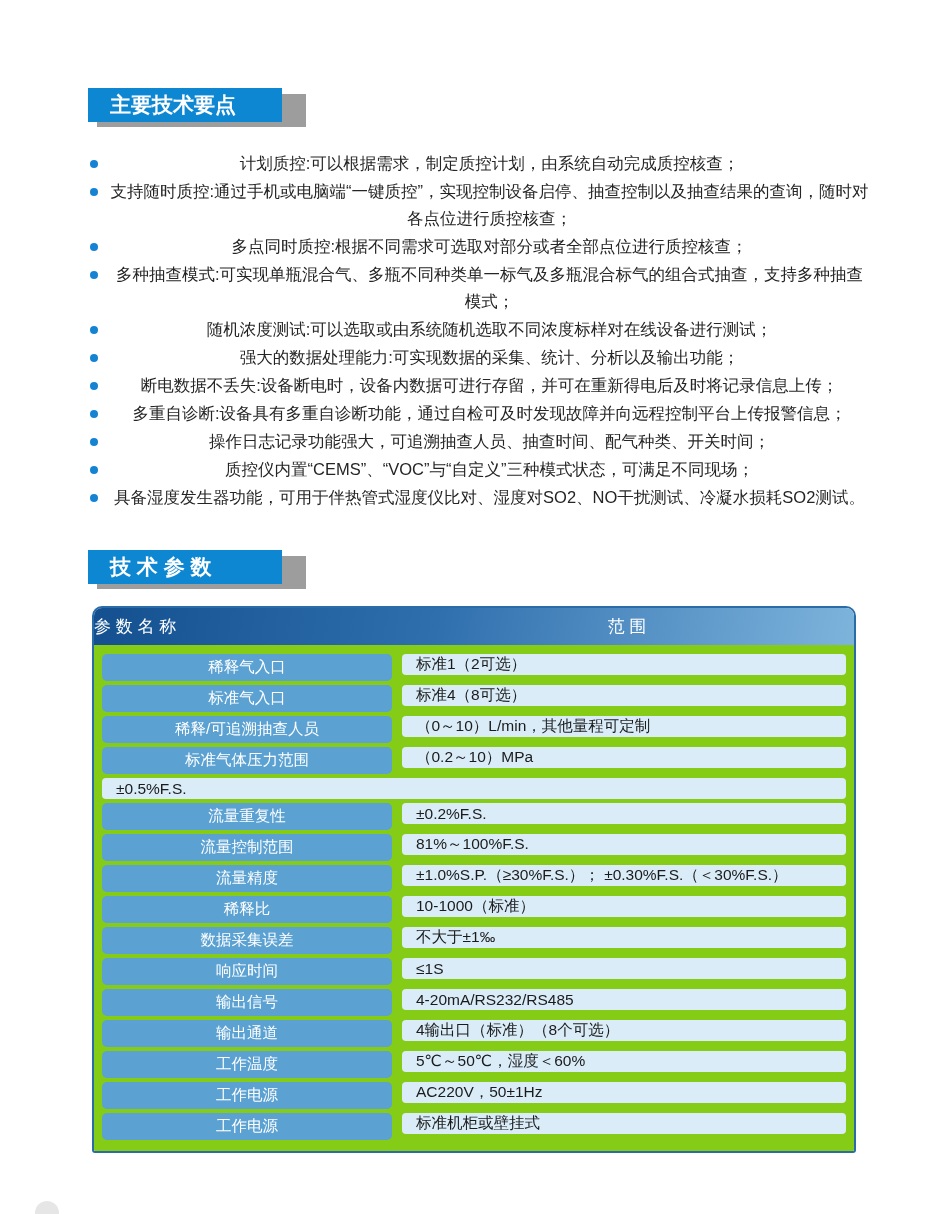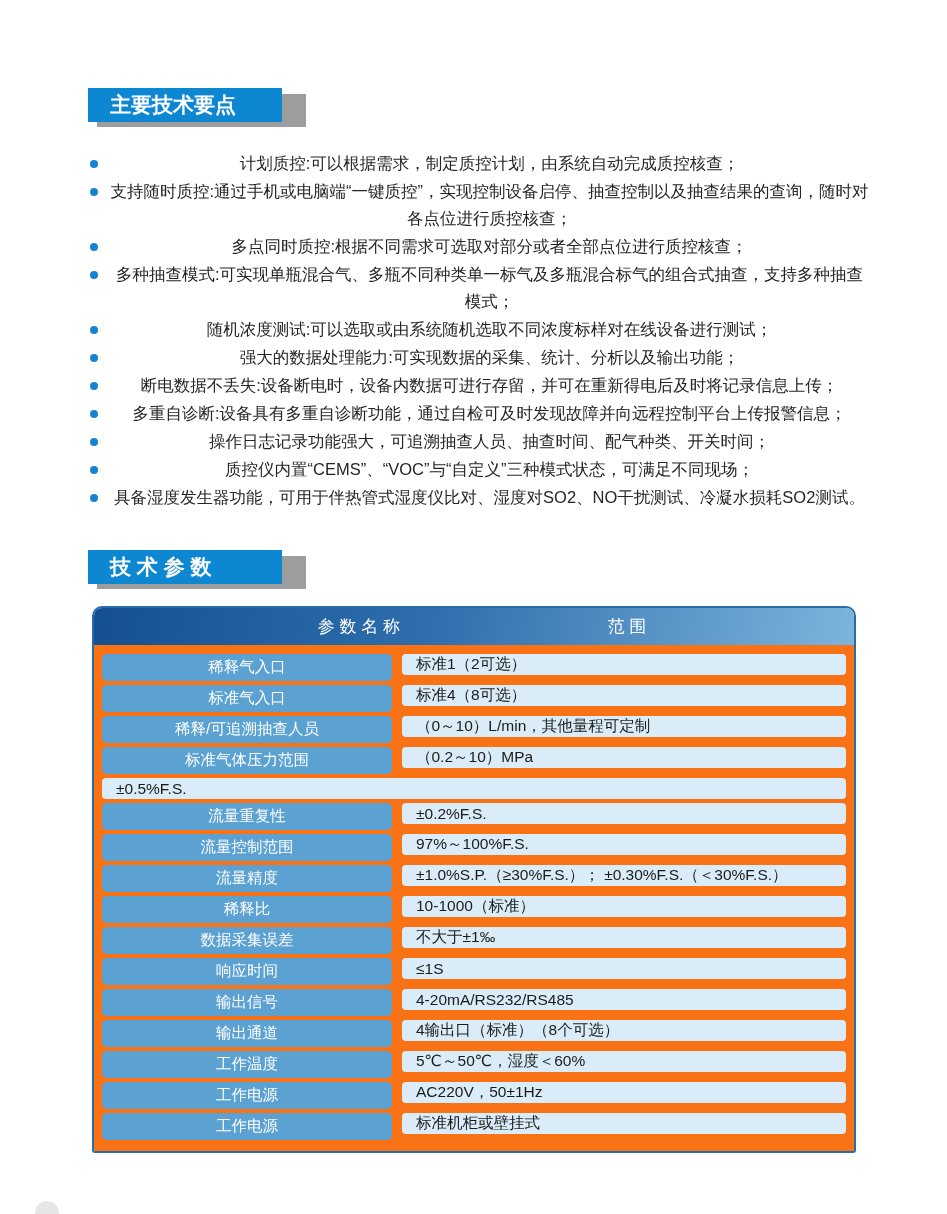--- a/index.html
+++ b/index.html
@@ -39,23 +39,23 @@
   .table-card{
     width:760px;margin:22px 0 0 92px;
     border:2px solid #2a6ca8;border-radius:10px 10px 3px 3px;
     background:#ffffff;overflow:hidden;
   }
   .table-head{
     display:flex;height:37px;align-items:center;
     background:linear-gradient(100deg,#14508f 0%,#2f6fae 45%,#7db4dc 100%);
     color:#ffffff;font-size:17px;
   }
-  .head-col1{flex:0 0 306px;text-align:right;}
+  .head-col1{flex:0 0 306px;text-align:left;}
   .head-col2{flex:1;text-align:center;}
-  .table-body{padding:9px 8px 11px 8px;background:#f97316;}
+  .table-body{padding:9px 8px 11px 8px;background:#84cc16;}
   .spec-row{display:flex;margin-bottom:4px;}
   .spec-row:last-child{margin-bottom:0;}
   .param-cell{
     flex:0 0 290px;height:27px;margin-right:10px;
     background:#5ba1d2;border-radius:5px;
     color:#ffffff;font-size:15.5px;
     display:flex;align-items:center;justify-content:center;
   }
   .value-cell{
     flex:1;height:21px;background:#d9ecf8;border-radius:4px;
@@ -156,21 +156,21 @@
       </div>
       <div class="spec-row">
         <div class="value-cell">±0.5%F.S.</div>
       </div>
       <div class="spec-row">
         <div class="param-cell">流量重复性</div>
         <div class="value-cell">±0.2%F.S.</div>
       </div>
       <div class="spec-row">
         <div class="param-cell">流量控制范围</div>
-        <div class="value-cell">97%～100%F.S.</div>
+        <div class="value-cell">81%～100%F.S.</div>
       </div>
       <div class="spec-row">
         <div class="param-cell">流量精度</div>
         <div class="value-cell">±1.0%S.P.（≥30%F.S.）；  ±0.30%F.S.（＜30%F.S.）</div>
       </div>
       <div class="spec-row">
         <div class="param-cell">稀释比</div>
         <div class="value-cell">10-1000（标准）</div>
       </div>
       <div class="spec-row">

